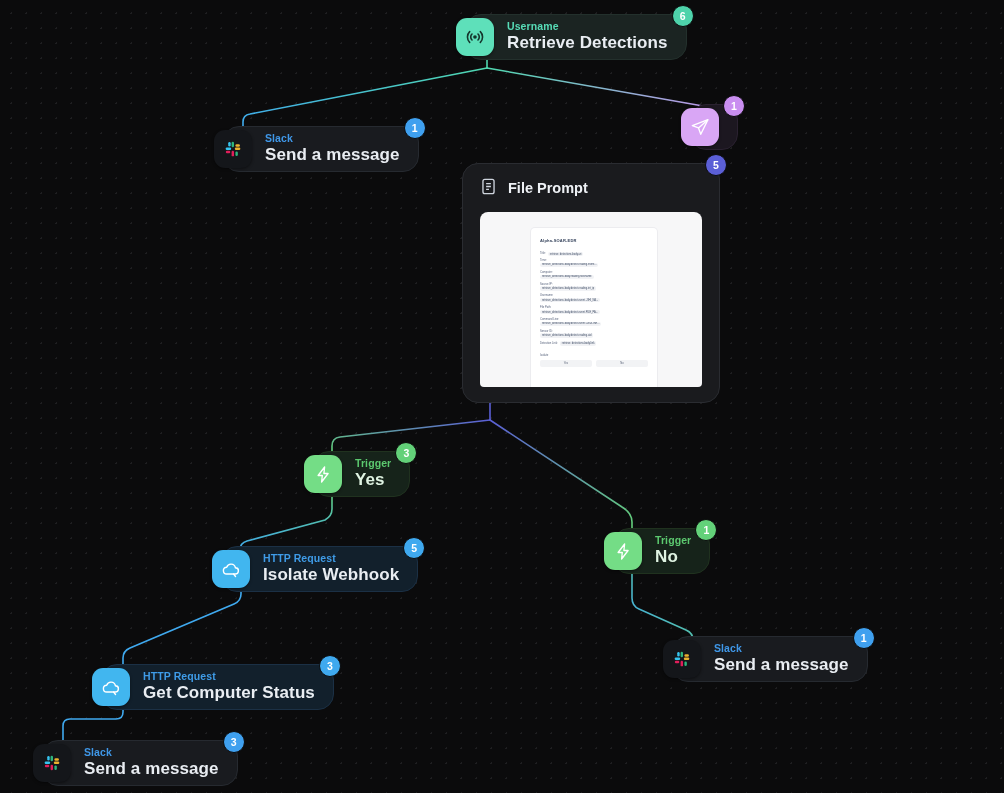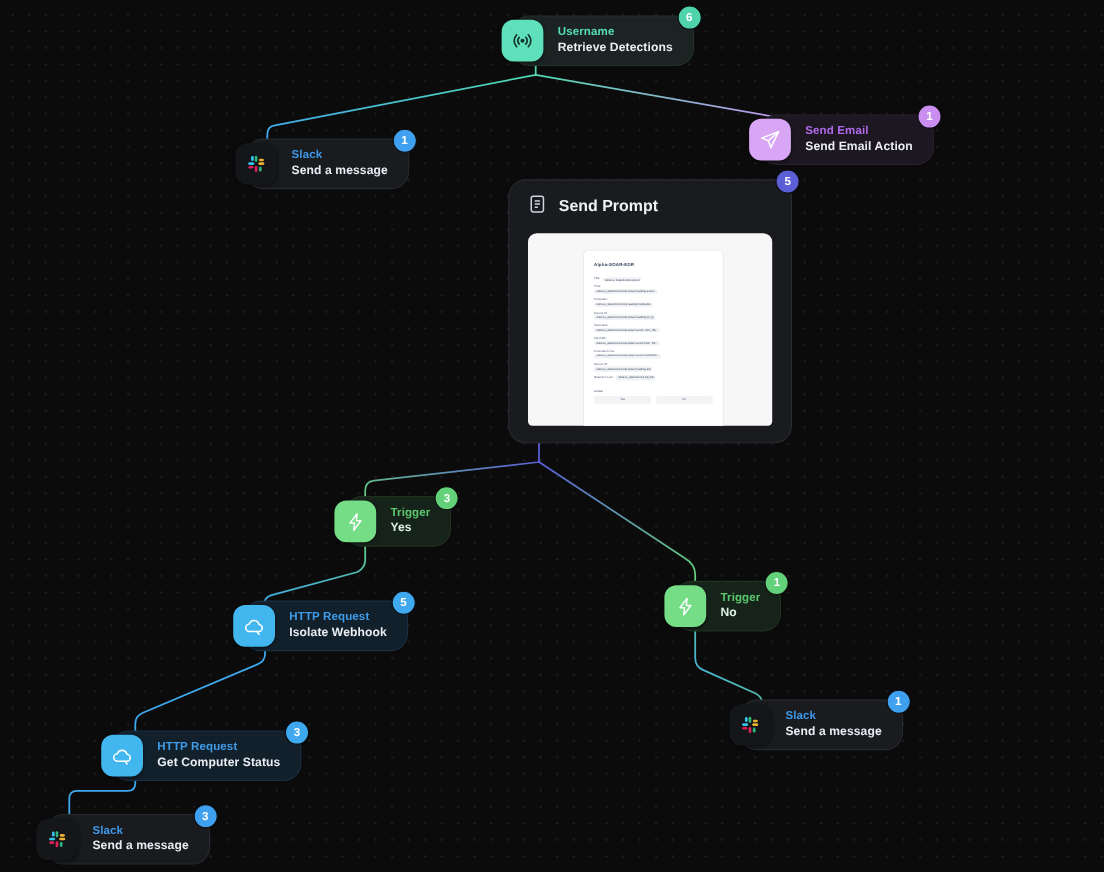--- a/index.html
+++ b/index.html
@@ -30,21 +30,21 @@
   }
   .node .ico{
     width:38px;height:38px;border-radius:11px;
     display:flex;align-items:center;justify-content:center;
     flex:0 0 auto;
     margin-left:-10px;
     box-shadow:0 1px 3px rgba(0,0,0,.45);
   }
   .node .txt{margin-left:13px;line-height:1.08;white-space:nowrap;}
   .node .sub{font-size:10.5px;font-weight:700;letter-spacing:.1px;}
-  .node .ttl{font-size:11px;font-weight:700;color:#e9edf2;margin-top:2px;letter-spacing:.1px;}
+  .node .ttl{font-size:17px;font-weight:700;color:#e9edf2;margin-top:2px;letter-spacing:.1px;}
   .badge{
     position:absolute;top:-10px;
     width:20px;height:20px;border-radius:50%;
     display:flex;align-items:center;justify-content:center;
     font-size:10.5px;font-weight:700;color:#ffffff;
     border:1.5px solid #0b0b0c;
   }
 
   
   .t-teal   {background:#1b2422;border:1px solid #23302c;}
@@ -216,36 +216,32 @@
     <div class="badge" style="right:-8px;">1</div>
   </div>
 
   <div class="node t-mail" style="left:690px;top:104px;">
     <div class="ico">
       <svg width="20" height="20" viewBox="0 0 24 24" fill="none" stroke="#ffffff" stroke-width="1.6" stroke-linejoin="round">
         <path d="M21.5 3.2 2.8 10.3l7.4 2.8 2.7 7.6z"></path>
           <path d="M10.2 13.1 21.5 3.2"></path>
       </svg>
     </div>
-    <div class="txt">
-      <div class="sub">Send Email</div>
-      <div class="ttl">Send Email Action</div>
-    </div>
     <div class="badge" style="right:-8px;">1</div>
   </div>
 
   <div id="prompt-card">
     <div class="hdr">
       <span>
         <svg width="19" height="19" viewBox="0 0 24 24" fill="none" stroke="#cfd5de" stroke-width="1.7" stroke-linejoin="round">
           <rect x="5" y="3" width="14" height="18" rx="2.4"></rect>
           <path d="M9 8.4h6M9 12h6M9 15.6h3.6"></path>
         </svg>
       </span>
-      <span class="ttl">Send Prompt</span>
+      <span class="ttl">File Prompt</span>
     </div>
     <div class="badge">5</div>
 
     <div class="sheet">
       <div class="inner-doc">
         <div class="doc-title">Alpha-SOAR-EDR</div>
 
         <div class="field inline">
           <span class="lab">Title:</span>
           <span class="pill">retrieve_detections.body.uri</span>

